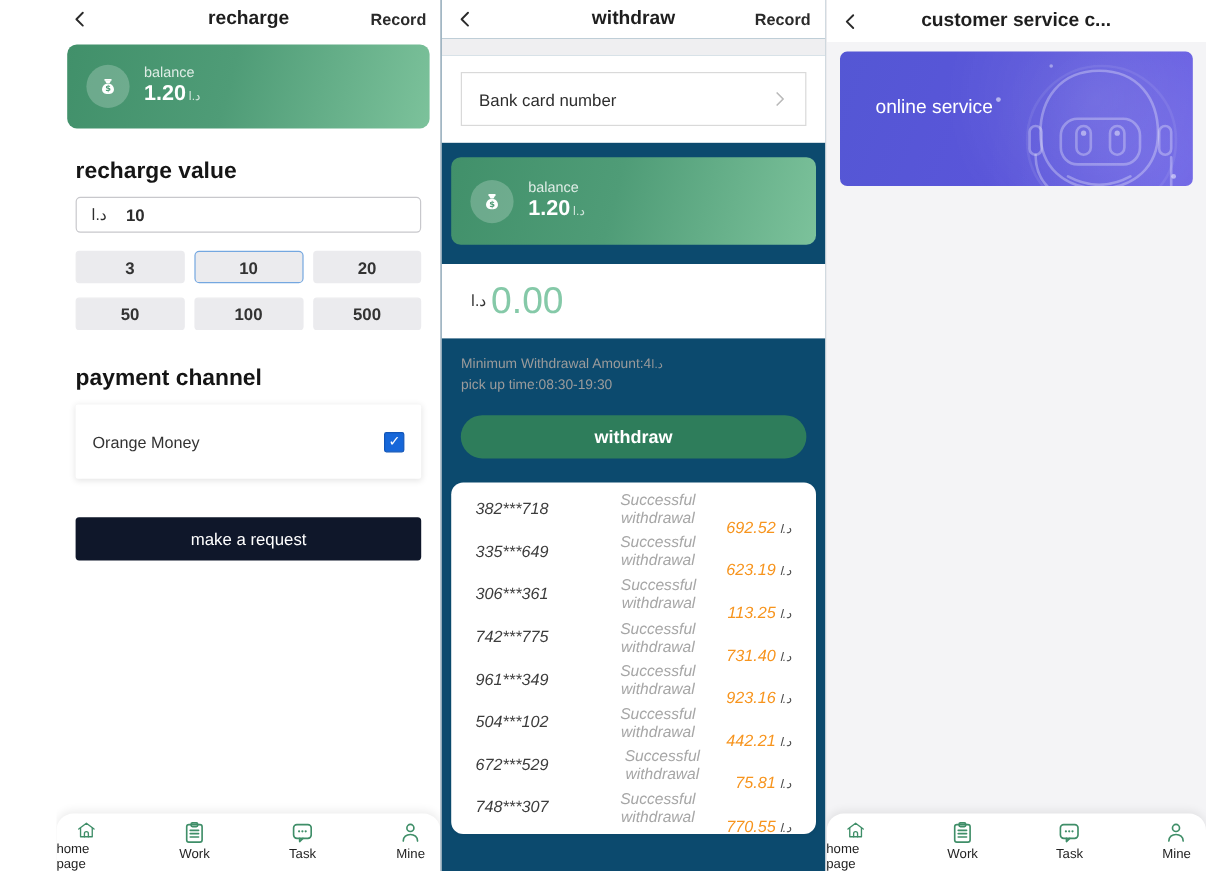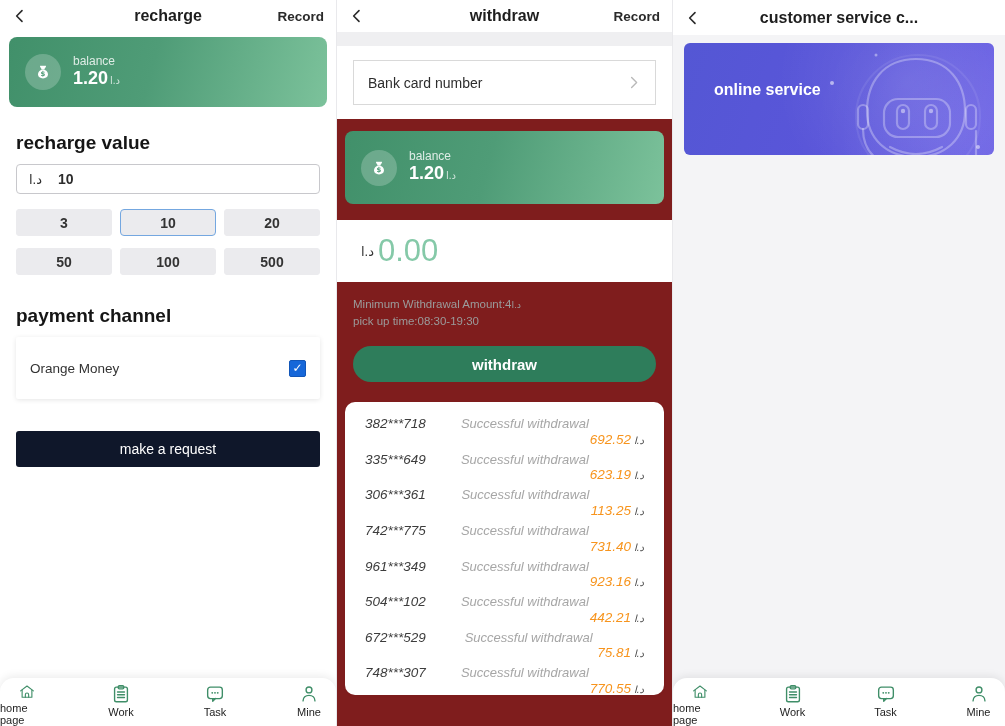--- a/index.html
+++ b/index.html
@@ -1,21 +1,21 @@
 <!DOCTYPE html>
 <html><head>
 <meta charset="utf-8">
 <style>
   * { margin:0; padding:0; box-sizing:border-box; }
   html,body { width:1005px; height:726px; overflow:hidden; background:#fff;
     font-family:"Liberation Sans","DejaVu Sans",sans-serif; }
-  .app { display:flex; width:1005px; height:726px; }
+  .app { display:flex; width:1005px; height:726px;padding-left:47px; }
   .panel { position:relative; height:726px; overflow:hidden; }
   .panel-left  { width:336px; background:#ffffff; }
-  .panel-mid   { width:336px; background:#7f1d1d; border-left:1px solid #e9e9ec; }
+  .panel-mid   { width:336px; background:#0c4a6e; border-left:1px solid #e9e9ec; }
   .panel-right { width:333px; background:#f4f4f6; border-left:1px solid #e9e9ec; }
 
   
   .hdr { height:32px; display:flex; align-items:center; padding:0 12px; background:#fff; position:relative; }
   .hdr-title { position:absolute; left:40px; right:40px; text-align:center; font-weight:bold; font-size:16px; color:#1e1e1e; white-space:nowrap; overflow:hidden; }
   .hdr-record { margin-left:auto; font-weight:bold; font-size:13.5px; color:#2a2a2a; z-index:2; cursor:pointer; }
   .back-btn { width:20px; height:20px; z-index:2; cursor:pointer; display:flex; align-items:center; }
   .panel-right .hdr { height:35px; }
 
   
@@ -65,21 +65,21 @@
   .rec-status { flex:1; text-align:center; font-size:13px; color:#a6a6a6; }
   .rec-amt { font-size:13.5px; color:#f7941d;margin-top:31px; }
   .rec-cur { font-size:10px; color:#4a4a4a; margin-left:3px; }
 
   
   .cs-banner { position:relative; margin:8px 11px 0; height:112px; border-radius:6px; overflow:hidden;
     background:linear-gradient(110deg,#5457d4 0%,#5a55da 55%,#6a60e5 100%); padding:38px 0 0 30px; }
   .cs-banner::before { content:""; position:absolute; inset:0;
     background:radial-gradient(circle at 72% 35%, rgba(255,255,255,0.10), rgba(255,255,255,0) 55%),
                radial-gradient(circle at 88% 80%, rgba(255,255,255,0.07), rgba(255,255,255,0) 50%); }
-  .cs-title { position:relative; font-size:16px; font-weight:bold; color:#fff; z-index:2; }
+  .cs-title { position:relative; font-size:16px; font-weight:normal; color:#fff; z-index:2; }
   .cs-sub { position:relative; margin-top:7px; font-size:12.5px; color:#f2f2ff; z-index:2; }
   .robot { position:absolute; right:6px; top:4px; z-index:1; }
 
   
   .nav-bar { position:absolute; bottom:0; left:0; right:0; height:48px; background:#fff;
     border-radius:14px 14px 0 0; box-shadow:0 -2px 8px rgba(0,0,0,0.08); display:flex; padding-top:5px;gap:40px; }
   .nav-item { flex:1; display:flex; flex-direction:column; align-items:center; cursor:pointer; }
   .nav-label { font-size:11px; color:#232323; margin-top:1px; }
 
   svg { display:block; }

